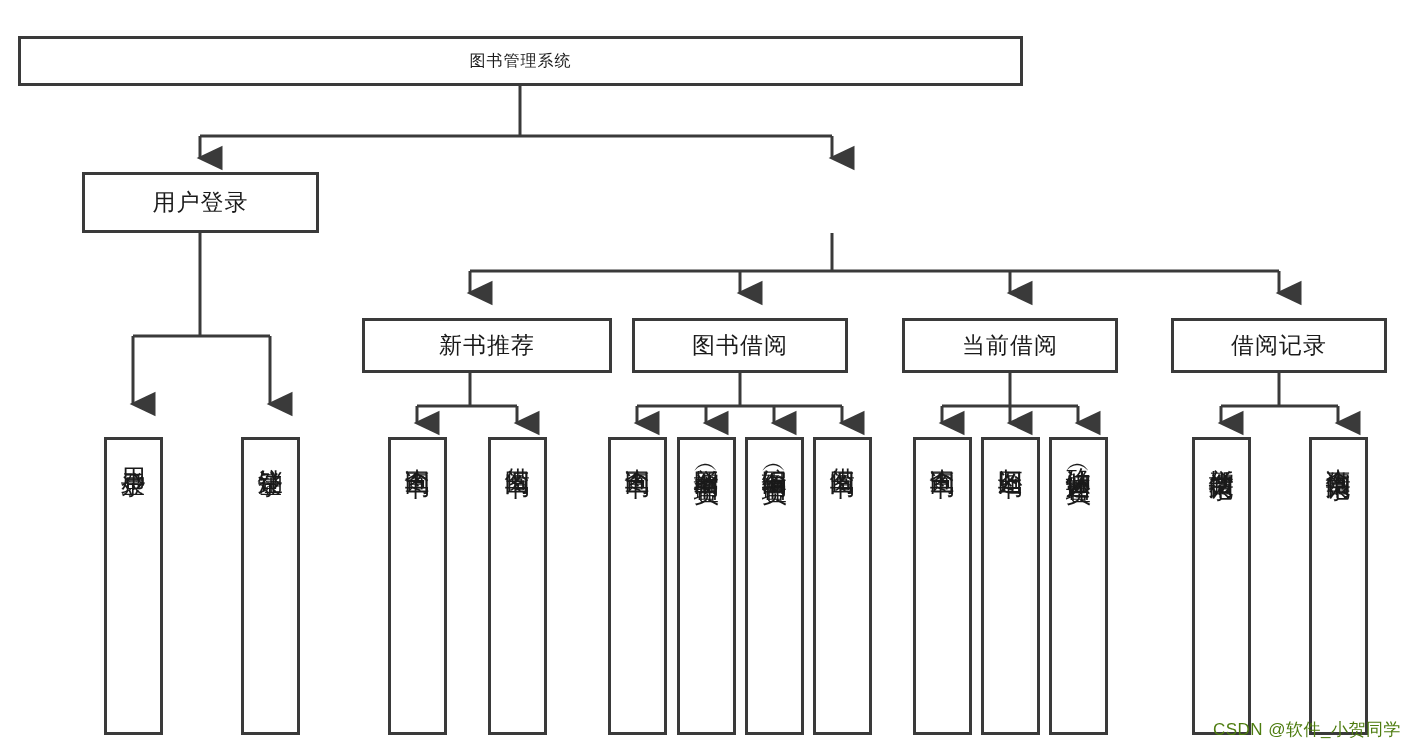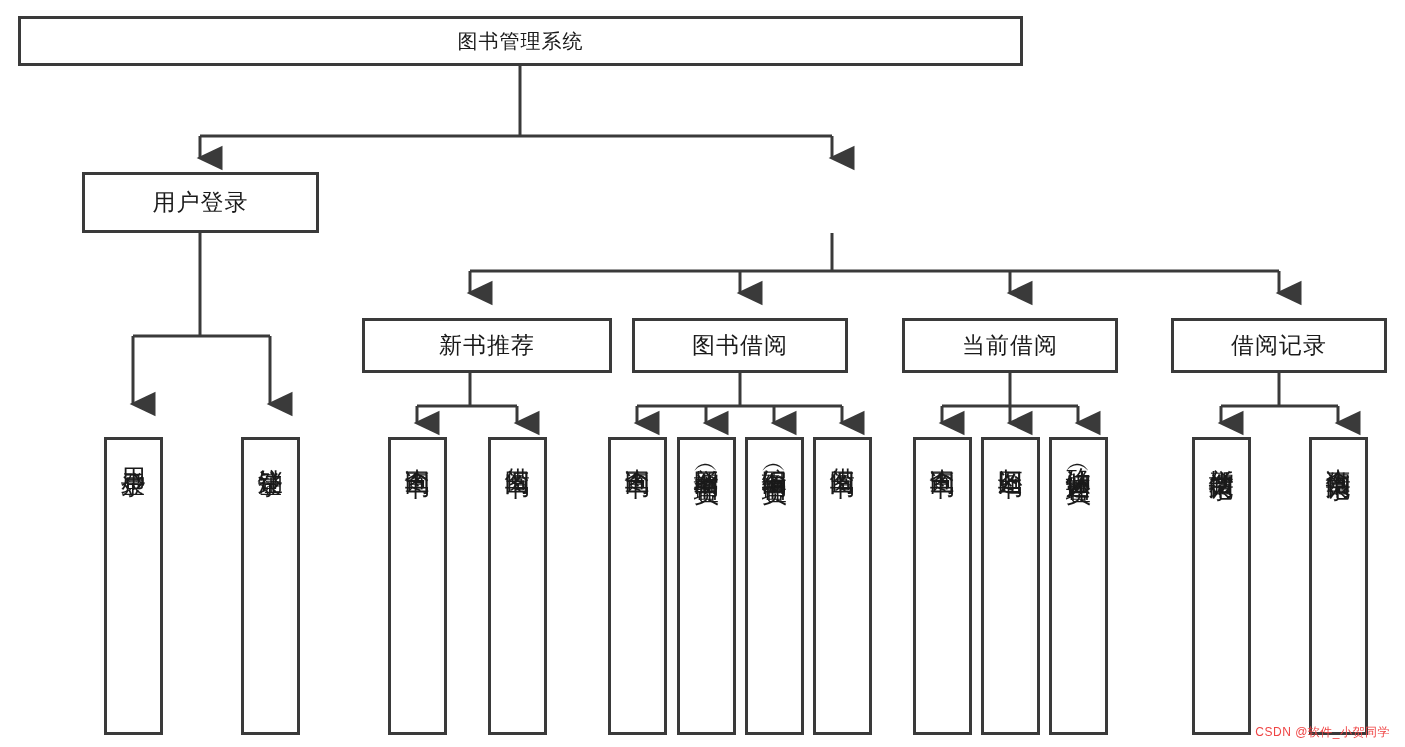--- a/index.html
+++ b/index.html
@@ -46,28 +46,29 @@
     letter-spacing: 2px;
     line-height: 1.05;
     padding: 8px 0;
     justify-content: flex-start;
     align-items: center;
   }
   .node.vert.toppad {
     justify-content: flex-start;
   }
   .node.root {
-    font-size: 20px;
+    font-size: 16px;
+    margin-top: 20px;
   }
   #watermark {
     position: absolute;
-    right: 15px;
+    right: 4px;
     bottom: 6px;
-    font-size: 12px;
-    color: #ef4444;
+    font-size: 17px;
+    color: #4d7c0f;
     letter-spacing: 0.5px;
     white-space: nowrap;
   }
 </style>
 </head>
 <body>
 
 <div id="canvas">
 
   <svg id="wires" viewBox="0 0 1405 747" xmlns="http://www.w3.org/2000/svg">

